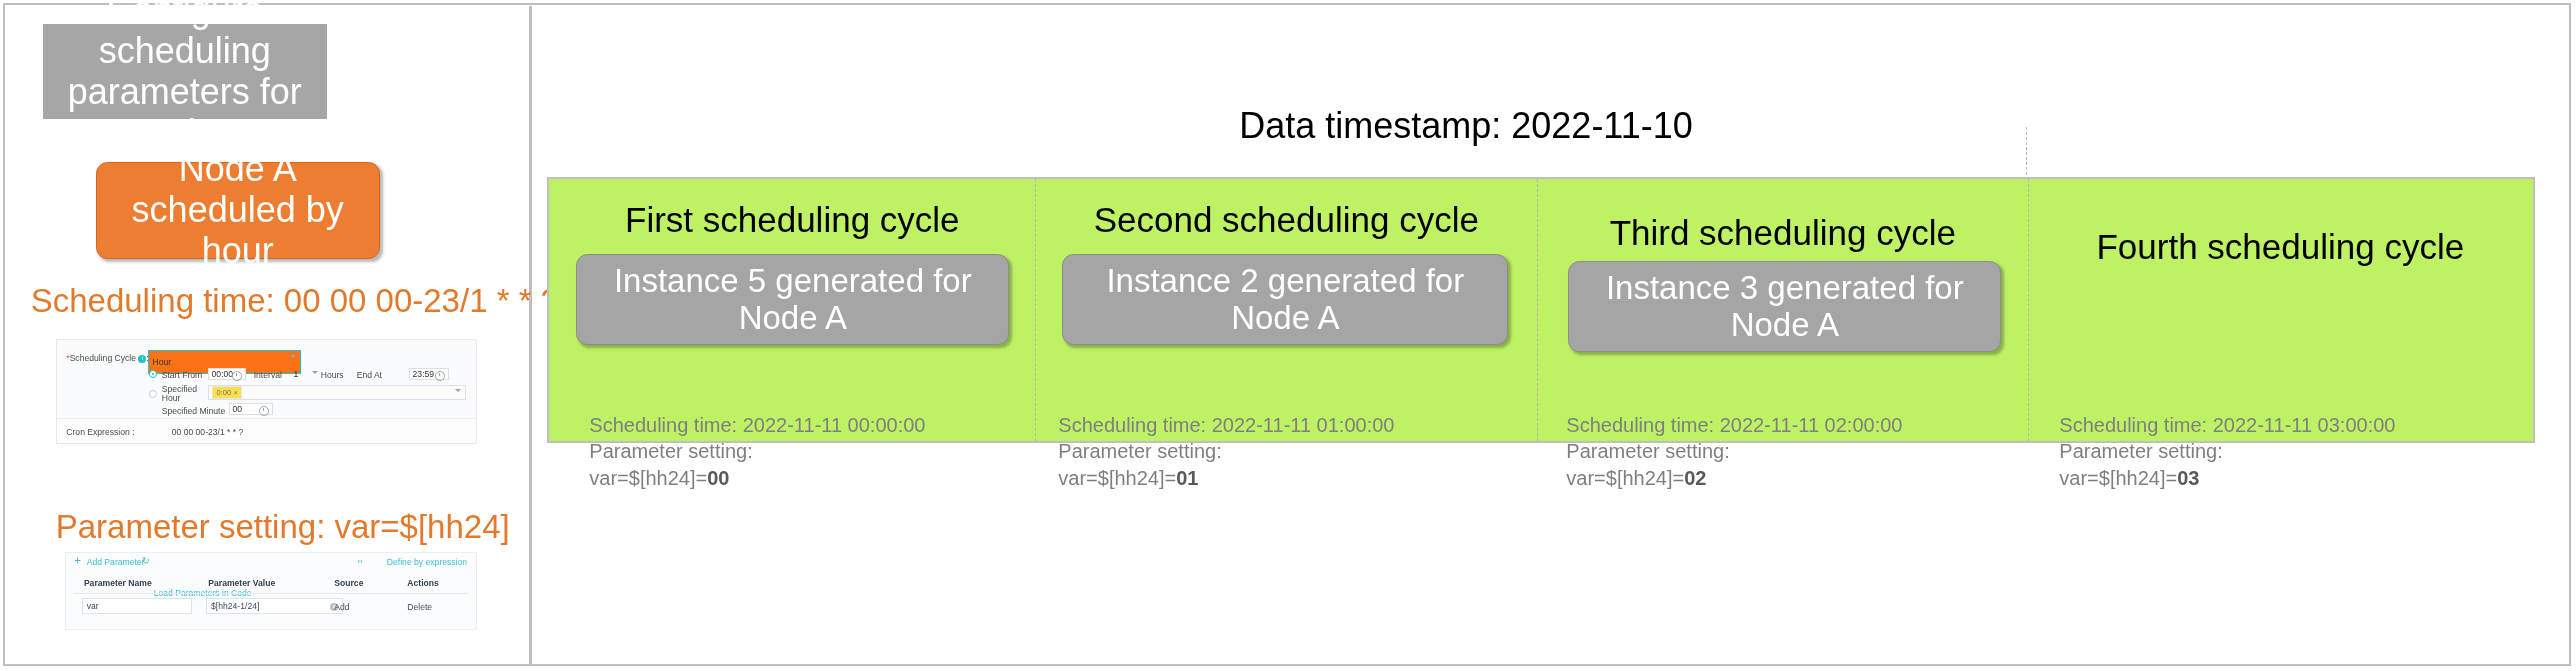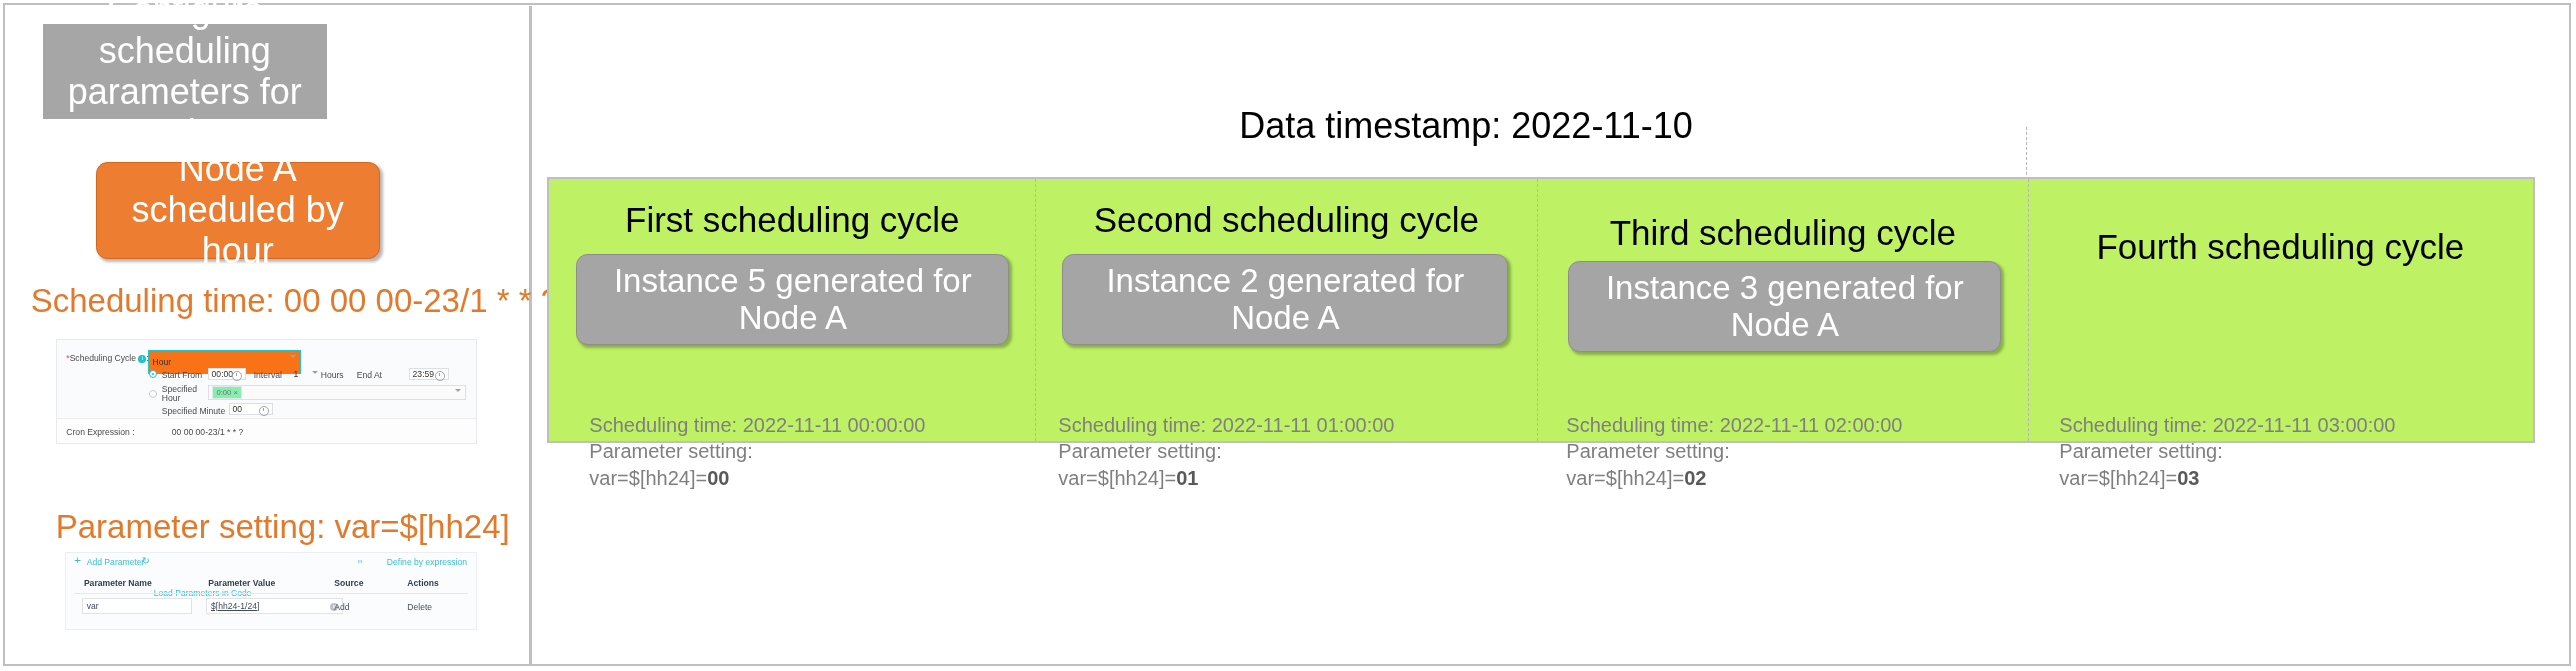--- a/index.html
+++ b/index.html
@@ -87,21 +87,21 @@
     content:"";position:absolute;left:1.9px;top:1.9px;width:2.9px;height:2.9px;
     border-radius:50%;background:#21c2c9;
   }
   .radio.off{border-color:#c6ccd4;}
   .info-dot{
     display:inline-block;width:7.7px;height:7.7px;border-radius:50%;
     background:#21c2c9;color:#fff;font-size:5.7px;line-height:7.7px;text-align:center;
     vertical-align:1px;
   }
   .tag-chip{
-    position:absolute;border:1px solid #e4e7ec;background:#86efac;
+    position:absolute;border:1px solid #e4e7ec;background:#fde047;
     font-size:7.7px;color:#6b7280;padding:1px 2.9px;
   }
   #cron-expr-row{
     position:absolute;left:0;top:78px;width:100%;height:27px;
     border-top:1px solid #ececec;background:#fdfdfd;
   }
 
   
   #param-table{
     position:absolute;left:59px;top:546px;width:412px;height:78px;
@@ -254,21 +254,21 @@
       <span class="th" style="left:9.6px;">Parameter Name</span>
       <span class="th" style="left:134px;">Parameter Value</span>
       <span class="th" style="left:260px;">Source</span>
       <span class="th" style="left:333px;">Actions</span>
     </div>
 
     <div id="param-row">
       <div class="cell-input" style="left:7.7px;width:110px;">
         <span>var</span>
       </div>
-      <div class="cell-input" style="left:132px;width:137px;text-decoration:underline;">
+      <div class="cell-input" style="left:132px;width:137px;">
         <span>$[hh24-1/24]</span>
         <i class="clear-ic">×</i>
       </div>
       <span class="td" style="left:260px;">Add</span>
       <span class="td del-link" style="left:333px;">Delete</span>
     </div>
   </div>
 </div>
 
 <div id="right-panel">

